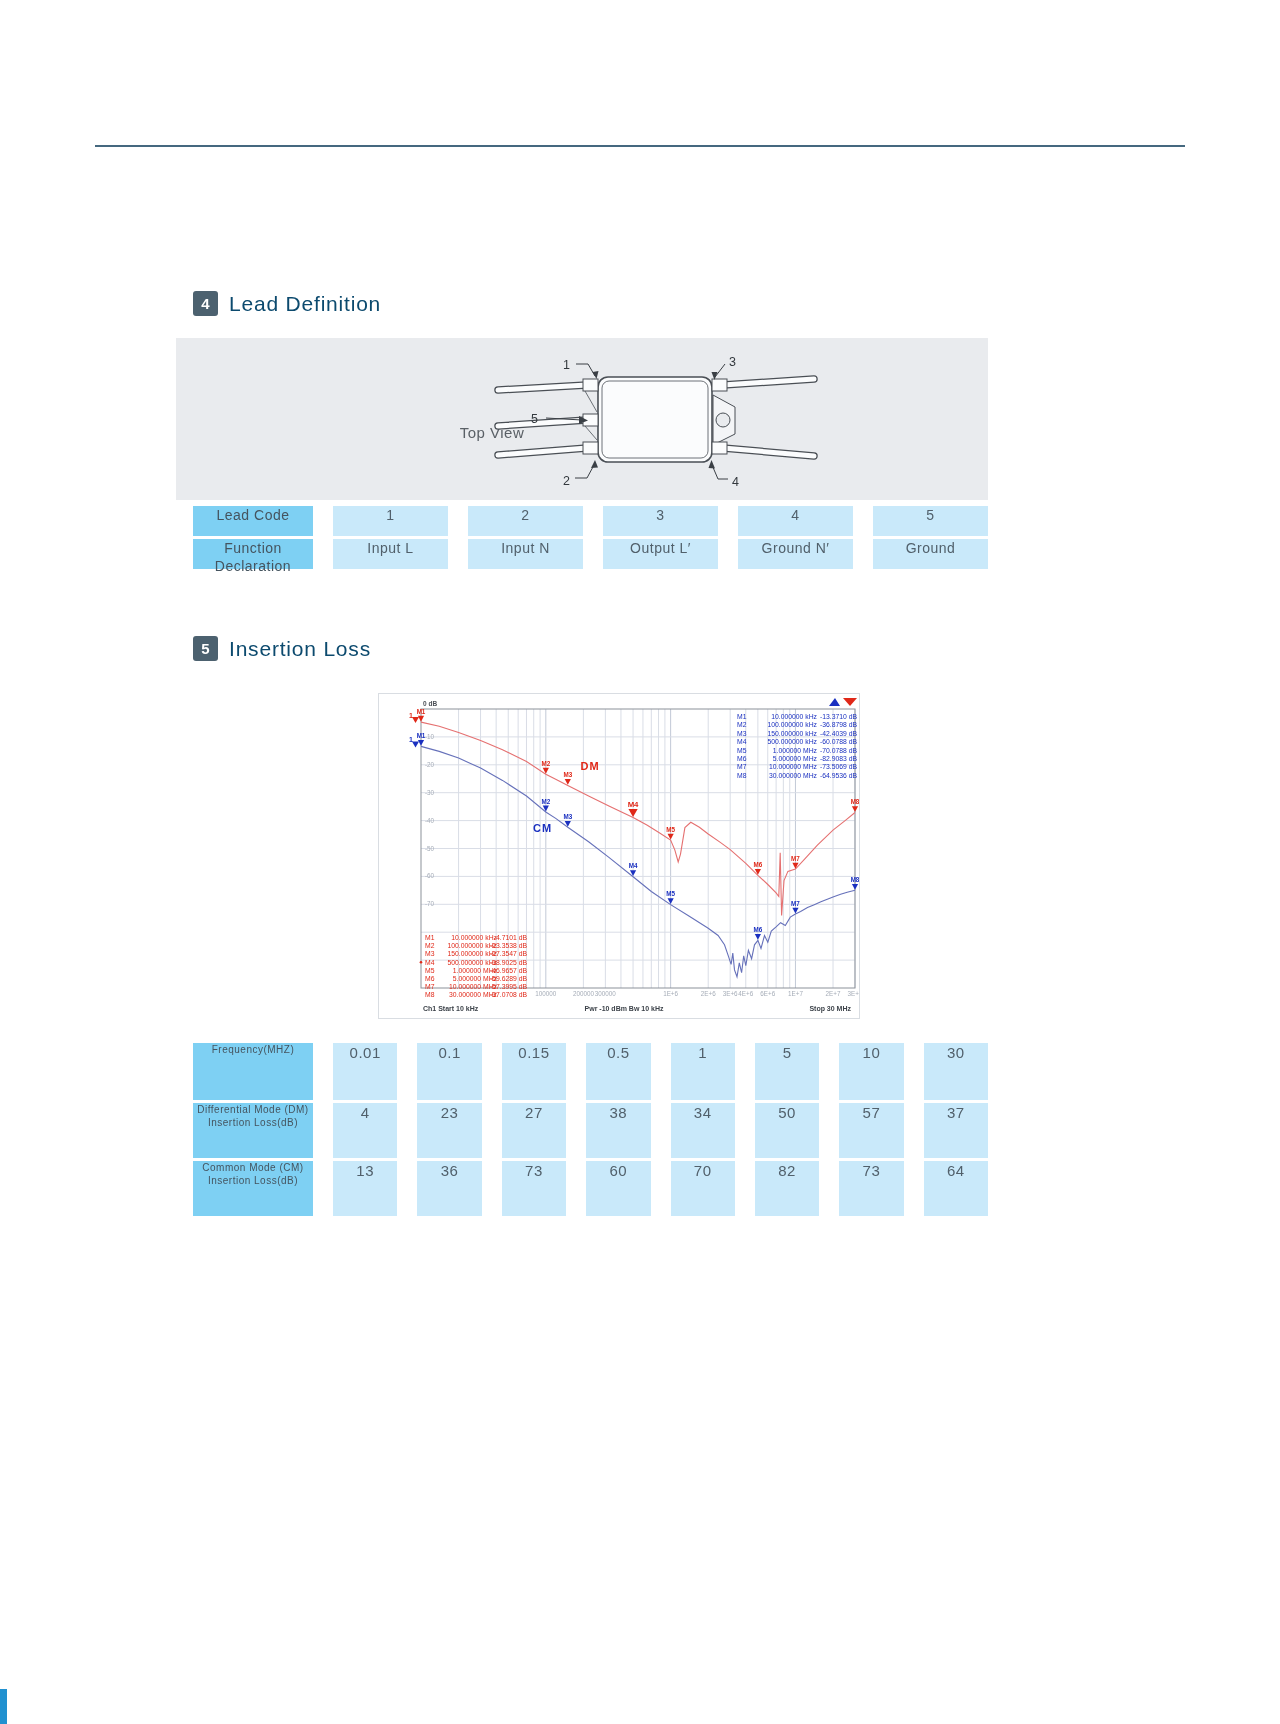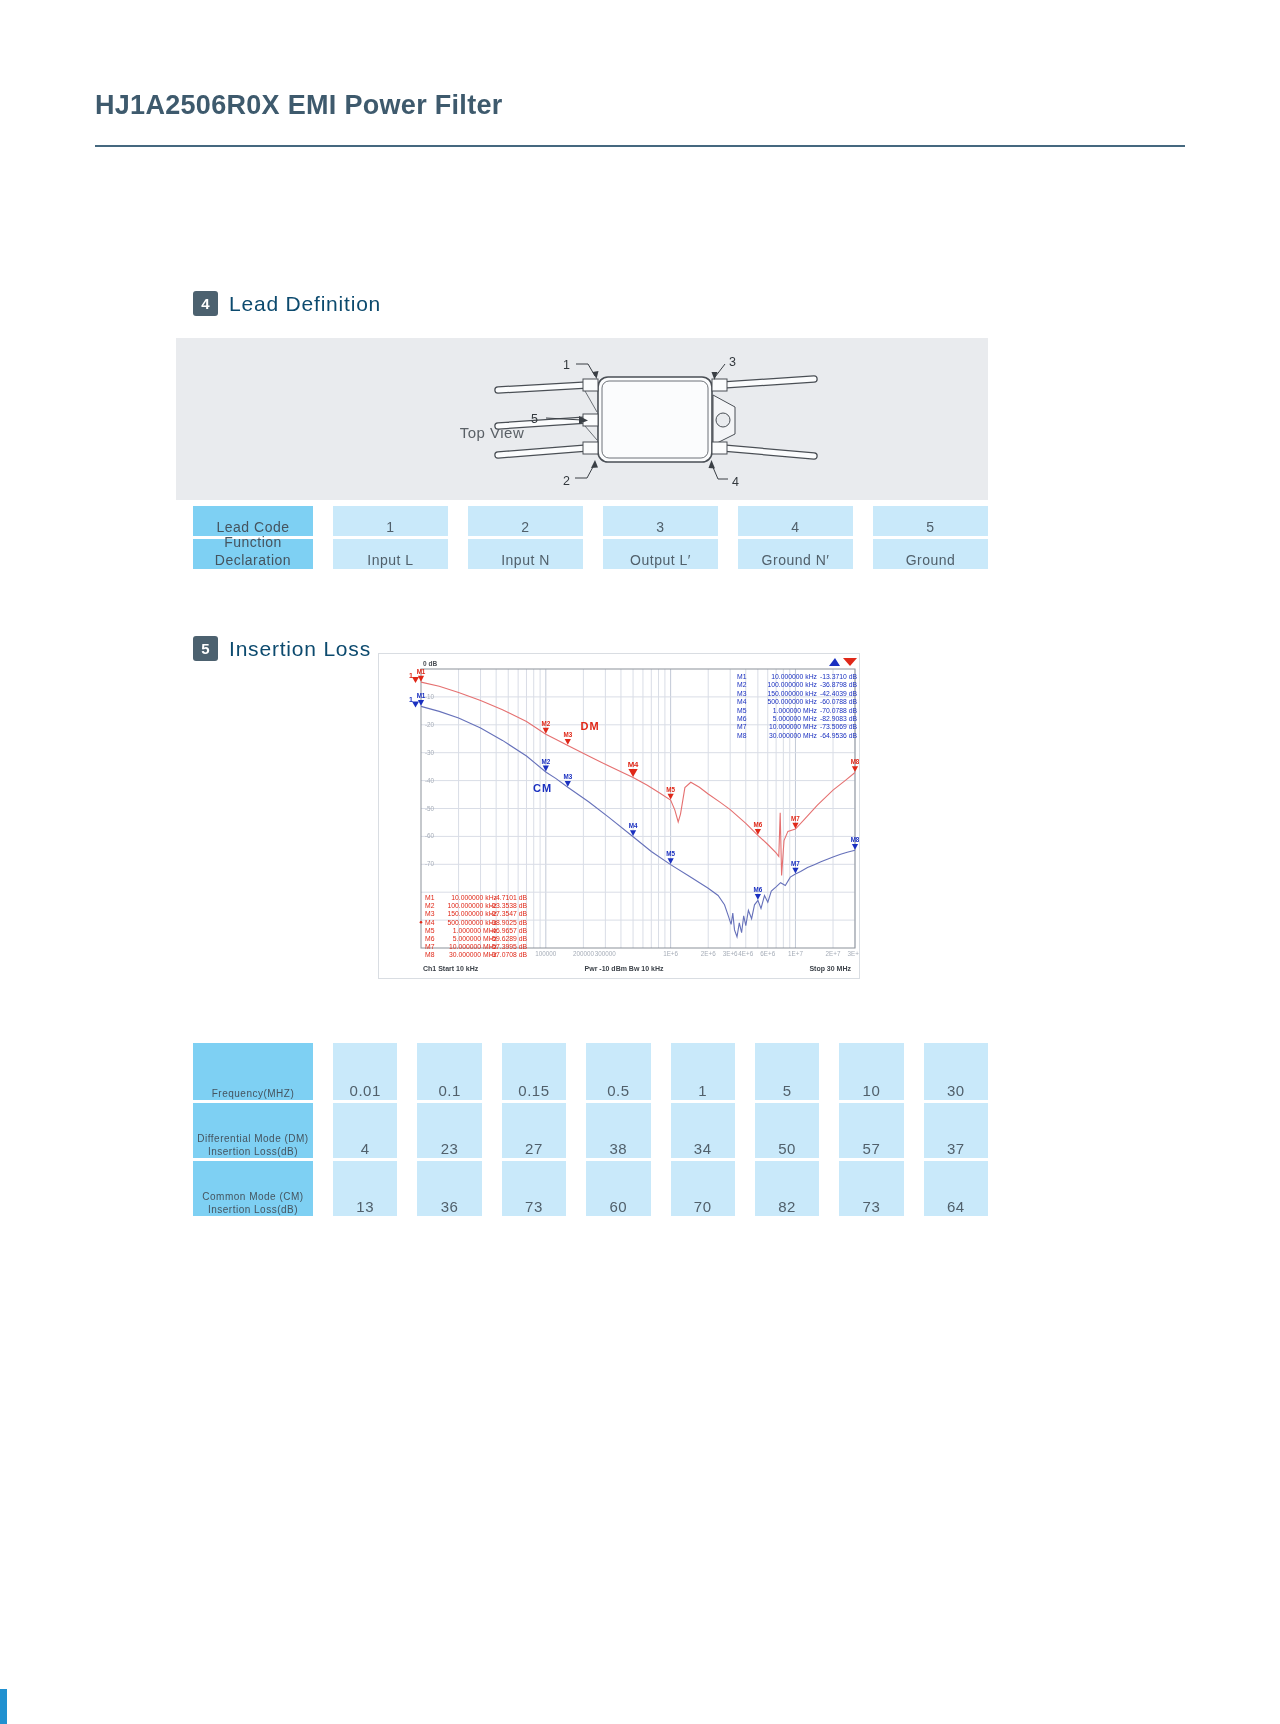--- a/index.html
+++ b/index.html
@@ -16,37 +16,36 @@
   .sec-num{width:25px;height:25px;background:#4c616f;color:#fff;font-size:15px;font-weight:bold;
            display:flex;align-items:center;justify-content:center;border-radius:3px;}
   .sec-title{font-size:21px;color:#0c4a6e;letter-spacing:0.8px;}
 
   .diagram-panel{position:absolute;left:176px;top:338px;width:812px;height:162px;background:#e9ebee;}
   .diagram-panel svg{display:block;width:812px;height:162px;}
 
   .tbl{position:absolute;left:176px;width:812px;display:grid;gap:3px;}
   #lead-table{top:506px;grid-template-columns:137px repeat(5,1fr);grid-auto-rows:30px;font-size:14px;}
   #loss-table{top:1043px;grid-template-columns:137px repeat(8,1fr);grid-template-rows:57px 55px 55px;font-size:15px;}
-  .cell{display:flex;flex-direction:column;align-items:center;justify-content:flex-end;
+  .cell{display:flex;flex-direction:column;align-items:center;justify-content:flex-start;
         background:#c9e9fa;color:#51606b;letter-spacing:0.5px;text-align:center;line-height:1.3;margin-left:17px;}
   .cell.hdr{background:#7ed0f3;font-size:14px;color:#45545f;}
   #loss-table .cell.hdr{font-size:10px;}
 
-  .chart-box{position:absolute;left:378px;top:653px;width:482px;height:326px;background:#fff;
+  .chart-box{position:absolute;left:378px;top:693px;width:482px;height:326px;background:#fff;
              border:1px solid #d9dde2;box-sizing:border-box;}
   .chart-box svg{display:block;}
 
   .page-accent{position:absolute;left:0;top:1689px;width:7px;height:35px;background:#2191d0;}
 </style>
 </head>
 <body>
 
 <div class="page">
 
-  <div class="page-title">HJ1A2506R0X EMI Power Filter</div>
   <div class="title-rule"></div>
 
   <div class="sec-head s4">
     <span class="sec-num">4</span>
     <span class="sec-title">Lead Definition</span>
   </div>
 
   <div class="diagram-panel">
     <svg viewBox="0 0 812 162">
       <text x="316" y="100" font-size="15" fill="#5a6066" text-anchor="middle" letter-spacing="0.5">Top View</text>

